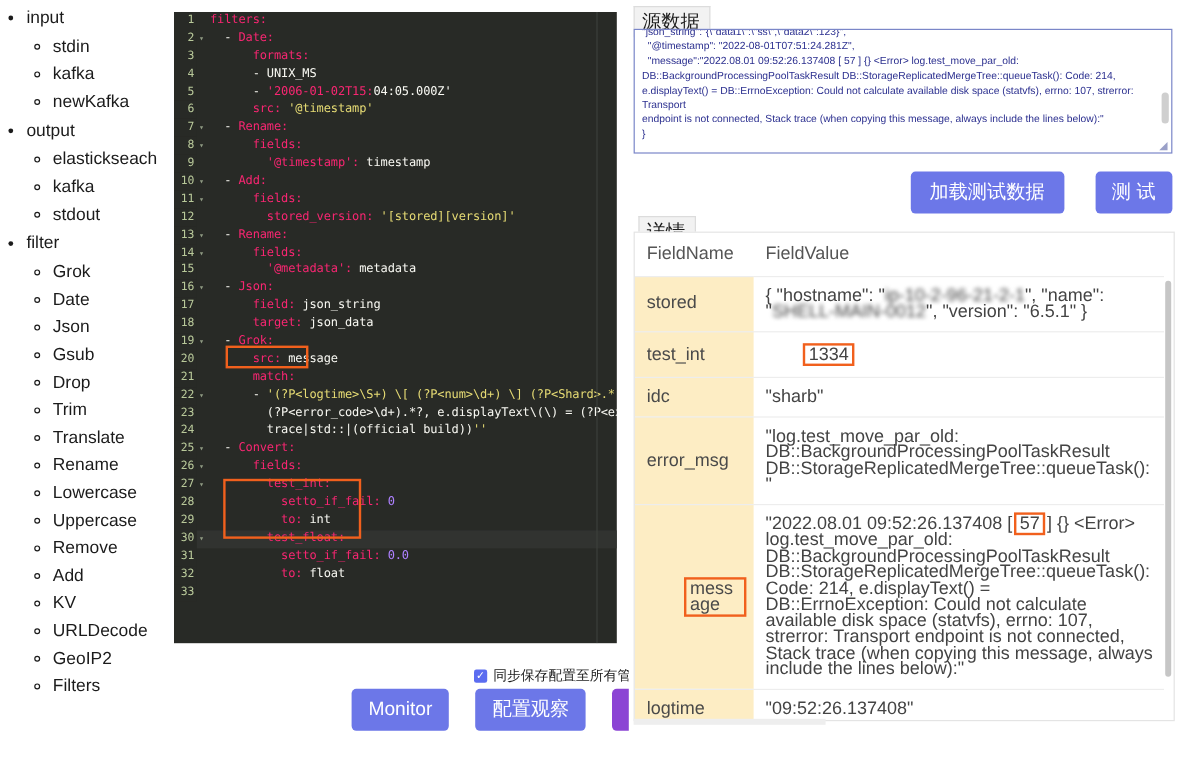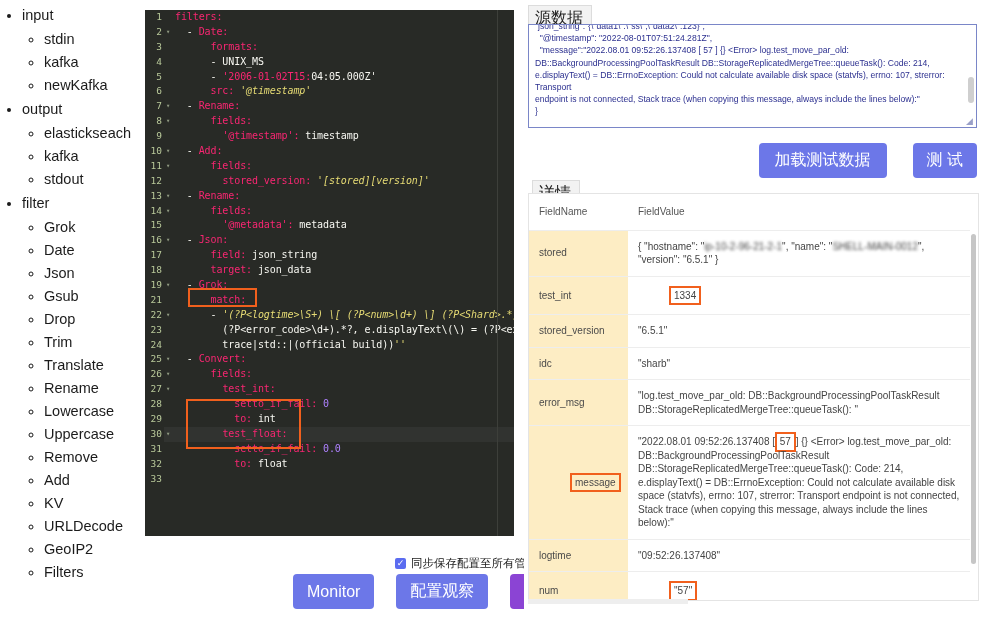--- a/index.html
+++ b/index.html
@@ -35,21 +35,21 @@
   }
   .fold{
     width:8px;min-width:8px;color:#8f9a82;font-size:7px;line-height:14.9px;
     text-align:center;user-select:none;
   }
   .code{
     white-space:pre;font-size:10px;line-height:14.9px;color:#e6e6dc;
     padding-left:3px;letter-spacing:-0.1px;
   }
   .k{color:#f92672;}       
-  .s{color:#e6db74;font-style:italic;}       
+  .s{color:#e6db74;}       
   .v{color:#f8f8f2;}       
   .n{color:#ae81ff;}       
   .ruler{position:absolute;left:352px;top:0;width:1px;height:526px;background:#3d3f3a;}
   .hlbox{position:absolute;border:2px solid #f1601d;pointer-events:none;}
 
   
   .chkline{
     position:absolute;left:395px;top:556px;display:flex;align-items:center;gap:5px;
     font-size:11.5px;color:#1b1b1b;
   }
@@ -94,21 +94,21 @@
   }
   .rbtns{position:absolute;right:10px;top:143px;display:flex;gap:26px;align-items:center;}
 
   .detail-label{position:absolute;left:4px;top:175px;text-align:right;}
   .table-wrap{
     position:absolute;left:4px;top:193px;width:449px;height:406px;
     border:1px solid #e4e4e4;background:#fff;overflow:hidden;
   }
   table.detail{border-collapse:collapse;width:441px;table-layout:fixed;}
   table.detail td{
-    border-bottom:1px solid #ededed;font-size:10px;line-height:13.5px;
+    border-bottom:1px solid #ededed;font-size:15px;line-height:13.5px;
     color:#444;padding:9px 6px 9px 10px;vertical-align:middle;
     word-break:break-word;
   }
   table.detail td.fname{width:83px;background:#fdedc4;color:#4a4a4a;}
   table.detail tr.head td{background:#fff;color:#555;padding-top:11px;padding-bottom:11px;}
   table.detail tr.head td.fname{background:#fff;}
   .blur{filter:blur(1.6px);}
   .tbl-scroll{
     position:absolute;right:2px;top:40px;width:5px;height:330px;
     background:#c6c6c6;border-radius:3px;
@@ -246,20 +246,25 @@
           <span class="gutter">18</span>
           <span class="fold"></span>
           <span class="code"><span class="v">      </span><span class="k">target:</span><span class="v"> json_data</span></span>
         </div>
         <div class="ed-row">
           <span class="gutter">19</span>
           <span class="fold">▾</span>
           <span class="code"><span class="v">  - </span><span class="k">Grok:</span><span class="v"></span></span>
         </div>
         <div class="ed-row">
+          <span class="gutter">20</span>
+          <span class="fold"></span>
+          <span class="code"><span class="v">      </span><span class="k">src:</span><span class="v"> message</span></span>
+        </div>
+        <div class="ed-row">
           <span class="gutter">21</span>
           <span class="fold"></span>
           <span class="code"><span class="v">      </span><span class="k">match:</span><span class="v"></span></span>
         </div>
         <div class="ed-row">
           <span class="gutter">22</span>
           <span class="fold">▾</span>
           <span class="code"><span class="v">      - </span><span class="s">'(?P&lt;logtime&gt;\S+) \[ (?P&lt;num&gt;\d+) \] (?P&lt;Shard&gt;.*) &lt;Error&gt; (?P&lt;error_msg&gt;.*)Code:'</span></span>
         </div>
         <div class="ed-row">
@@ -365,24 +370,20 @@
             </tr>
             <tr>
               <td class="fname">stored</td>
               <td>{ "hostname": "<span class="blur">ip-10-2-96-21-2-1</span>", "name": "<span class="blur">SHELL-MAIN-0012</span>", "version": "6.5.1" }</td>
             </tr>
             <tr>
               <td class="fname">test_int</td>
               <td><span class="mark-blk">1334</span></td>
             </tr>
             <tr>
-              <td class="fname">stored_version</td>
-              <td>"6.5.1"</td>
-            </tr>
-            <tr>
               <td class="fname">idc</td>
               <td>"sharb"</td>
             </tr>
             <tr>
               <td class="fname">error_msg</td>
               <td>"log.test_move_par_old: DB::BackgroundProcessingPoolTaskResult DB::StorageReplicatedMergeTree::queueTask(): "</td>
             </tr>
             <tr>
               <td class="fname"><span class="mark-blk">message</span></td>
               <td><span>"2022.08.01 09:52:26.137408 [ </span><span class="mark">57</span><span> ] {} &lt;Error&gt; log.test_move_par_old: DB::BackgroundProcessingPoolTaskResult DB::StorageReplicatedMergeTree::queueTask(): Code: 214, e.displayText() = DB::ErrnoException: Could not calculate available disk space (statvfs), errno: 107, strerror: Transport endpoint is not connected, Stack trace (when copying this message, always include the lines below):"</span></td>

